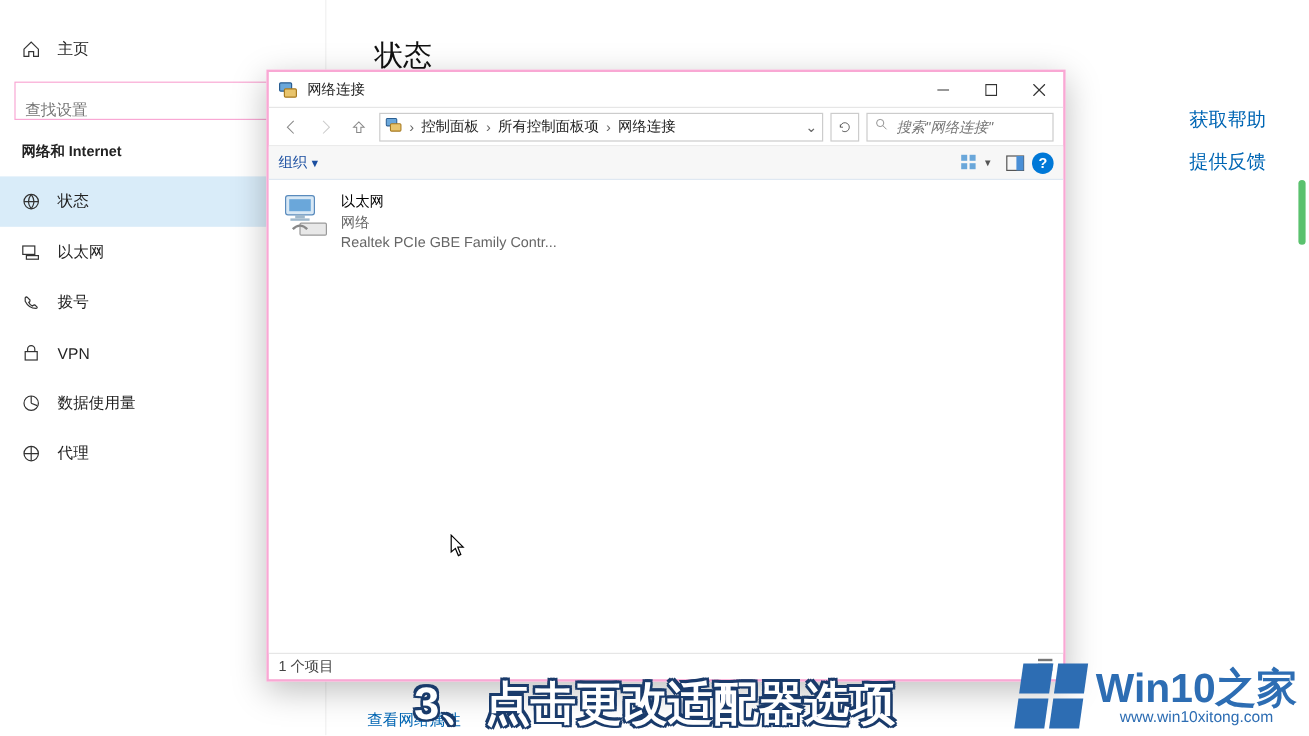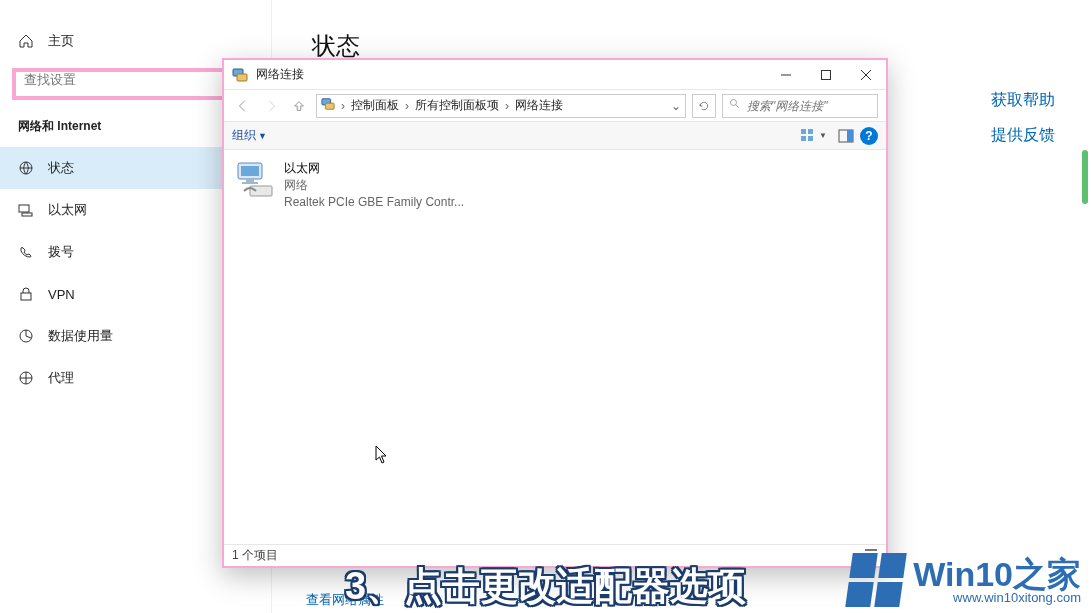--- a/index.html
+++ b/index.html
@@ -12,21 +12,21 @@
 .settings-back { width: 16px; height: 16px; color: #444; }
 .settings-title { font-size: 12px; color: #222; }
 .settings-titlebar-right { display: flex; }
 .tb-btn { width: 46px; height: 28px; display: flex; align-items: center; justify-content: center; color: #444; }
 .tb-btn svg { width: 10px; height: 10px; }
 
 .settings-body { flex: 1; display: flex; }
 .sidebar { width: 272px; background: #fff; border-right: 1px solid #f0f0f0; padding-top: 20px; }
 .sidebar-row { display: flex; align-items: center; gap: 14px; height: 42px; padding-left: 18px; font-size: 13px; color: #222; }
 .sidebar-row .icn { width: 16px; height: 16px; display:flex; align-items:center; justify-content:center; color:#333; }
-.search-box { margin: 6px 12px 18px 12px; height: 32px; border: 4px solid #f9a8d4; display: flex; align-items: flex-start; padding: 0 8px; }
+.search-box { margin: 6px 12px 18px 12px; height: 32px; border: 1px solid #f9a8d4; display: flex; align-items: flex-end; padding: 0 8px; }
 .search-box input { flex:1; border:none; outline:none; font-size:13px; background:transparent; }
 .search-box .icn { color:#555; }
 .section-header { padding-left: 18px; font-size: 12px; font-weight: 600; color: #222; margin-bottom: 12px; }
 .sidebar-row.active { background: #d9ecf9; }
 
 .settings-main { flex:1; position: relative; padding: 30px 40px; }
 .main-title { font-size: 24px; color: #111; }
 .quick-links { position:absolute; right: 36px; top: 90px; font-size: 16px; }
 .quick-links a { color:#0066b4; display:block; margin-bottom: 14px; text-decoration:none; }
 .view-link { color:#0066b4; font-size:13px; margin-left: 14px; }
@@ -308,21 +308,21 @@
 
 <div class="cursor">
   <svg viewBox="0 0 14 20">
       <path d="M1 1 L1 15 L4.5 12 L7 18 L9 17 L6.5 11 L11 11 Z" fill="#fff" stroke="#000"></path>
     </svg>
 </div>
 
 <div class="caption">3、点击更改适配器选项</div>
 
 <div class="watermark">
-  <div style="display:flex; align-items:center; gap:10px; justify-content:flex-end;">
+  <div style="display:flex; align-items:center; gap:10px; justify-content:flex-end;text-align:center;">
     <div class="winlogo">
         <div></div>
         <div></div>
         <div></div>
         <div></div>
       </div>
     <div>
       <div class="wm-title">Win10之家</div>
       <div class="wm-sub">www.win10xitong.com</div>
     </div>

